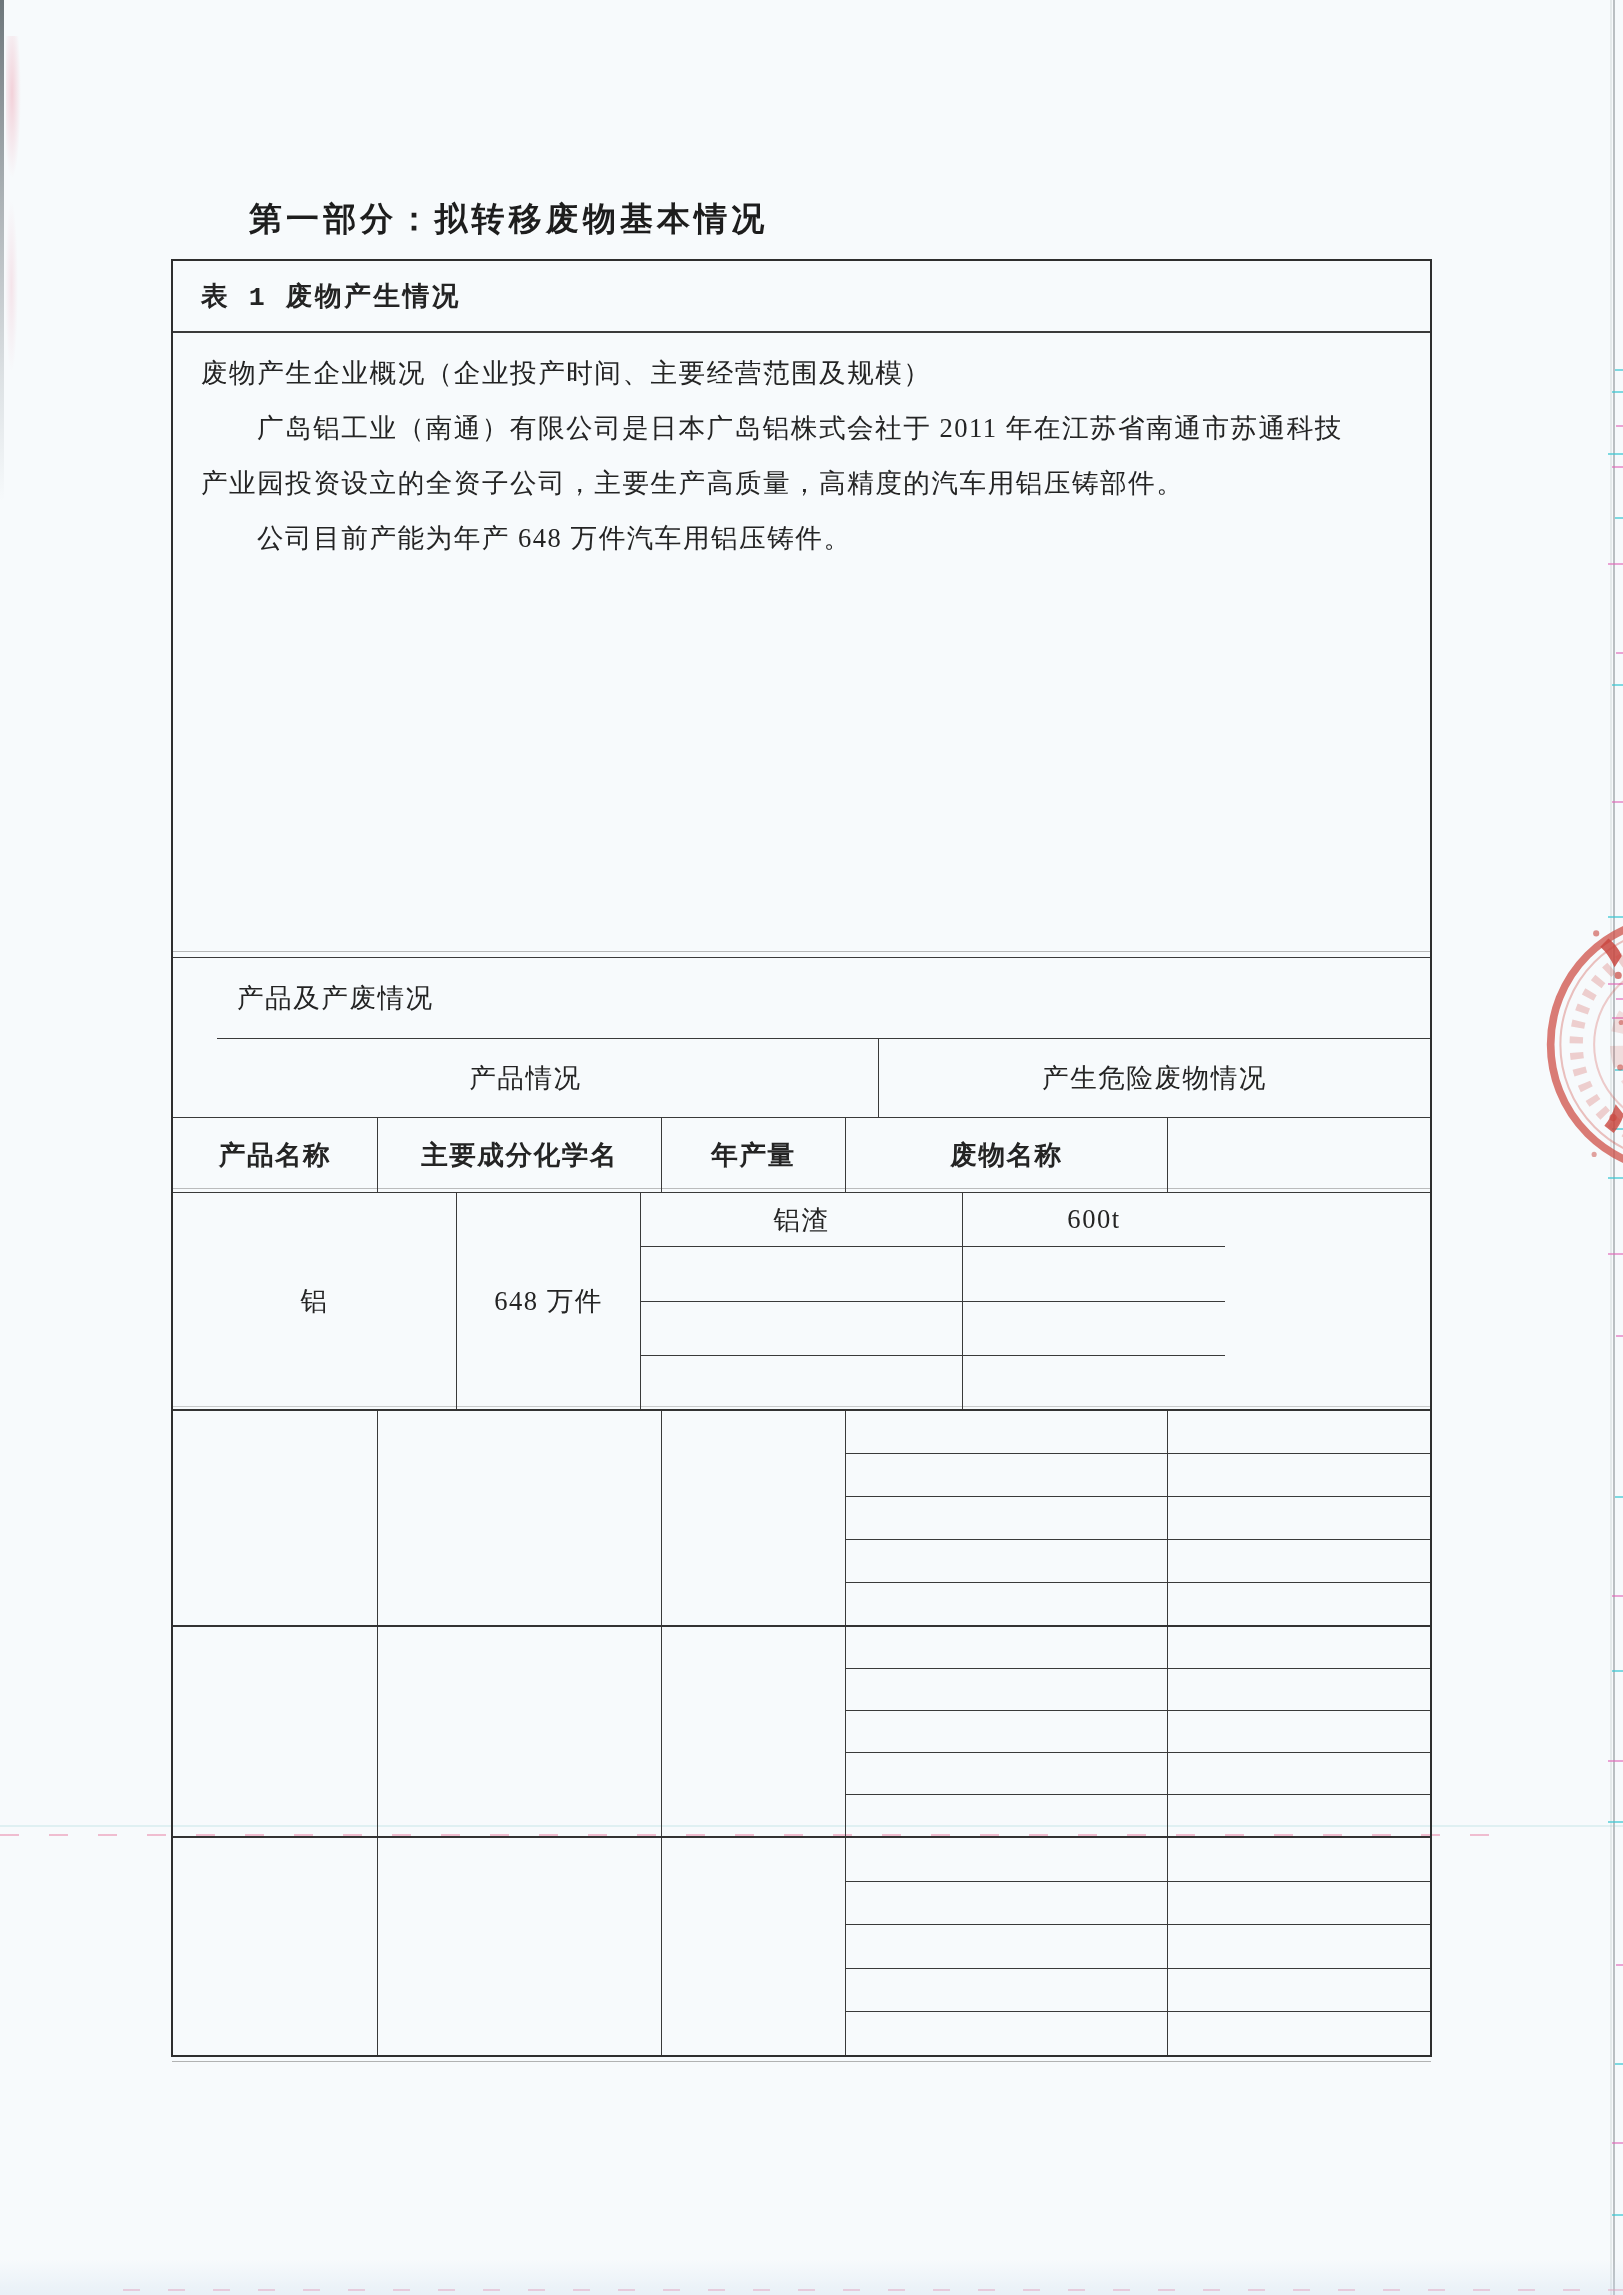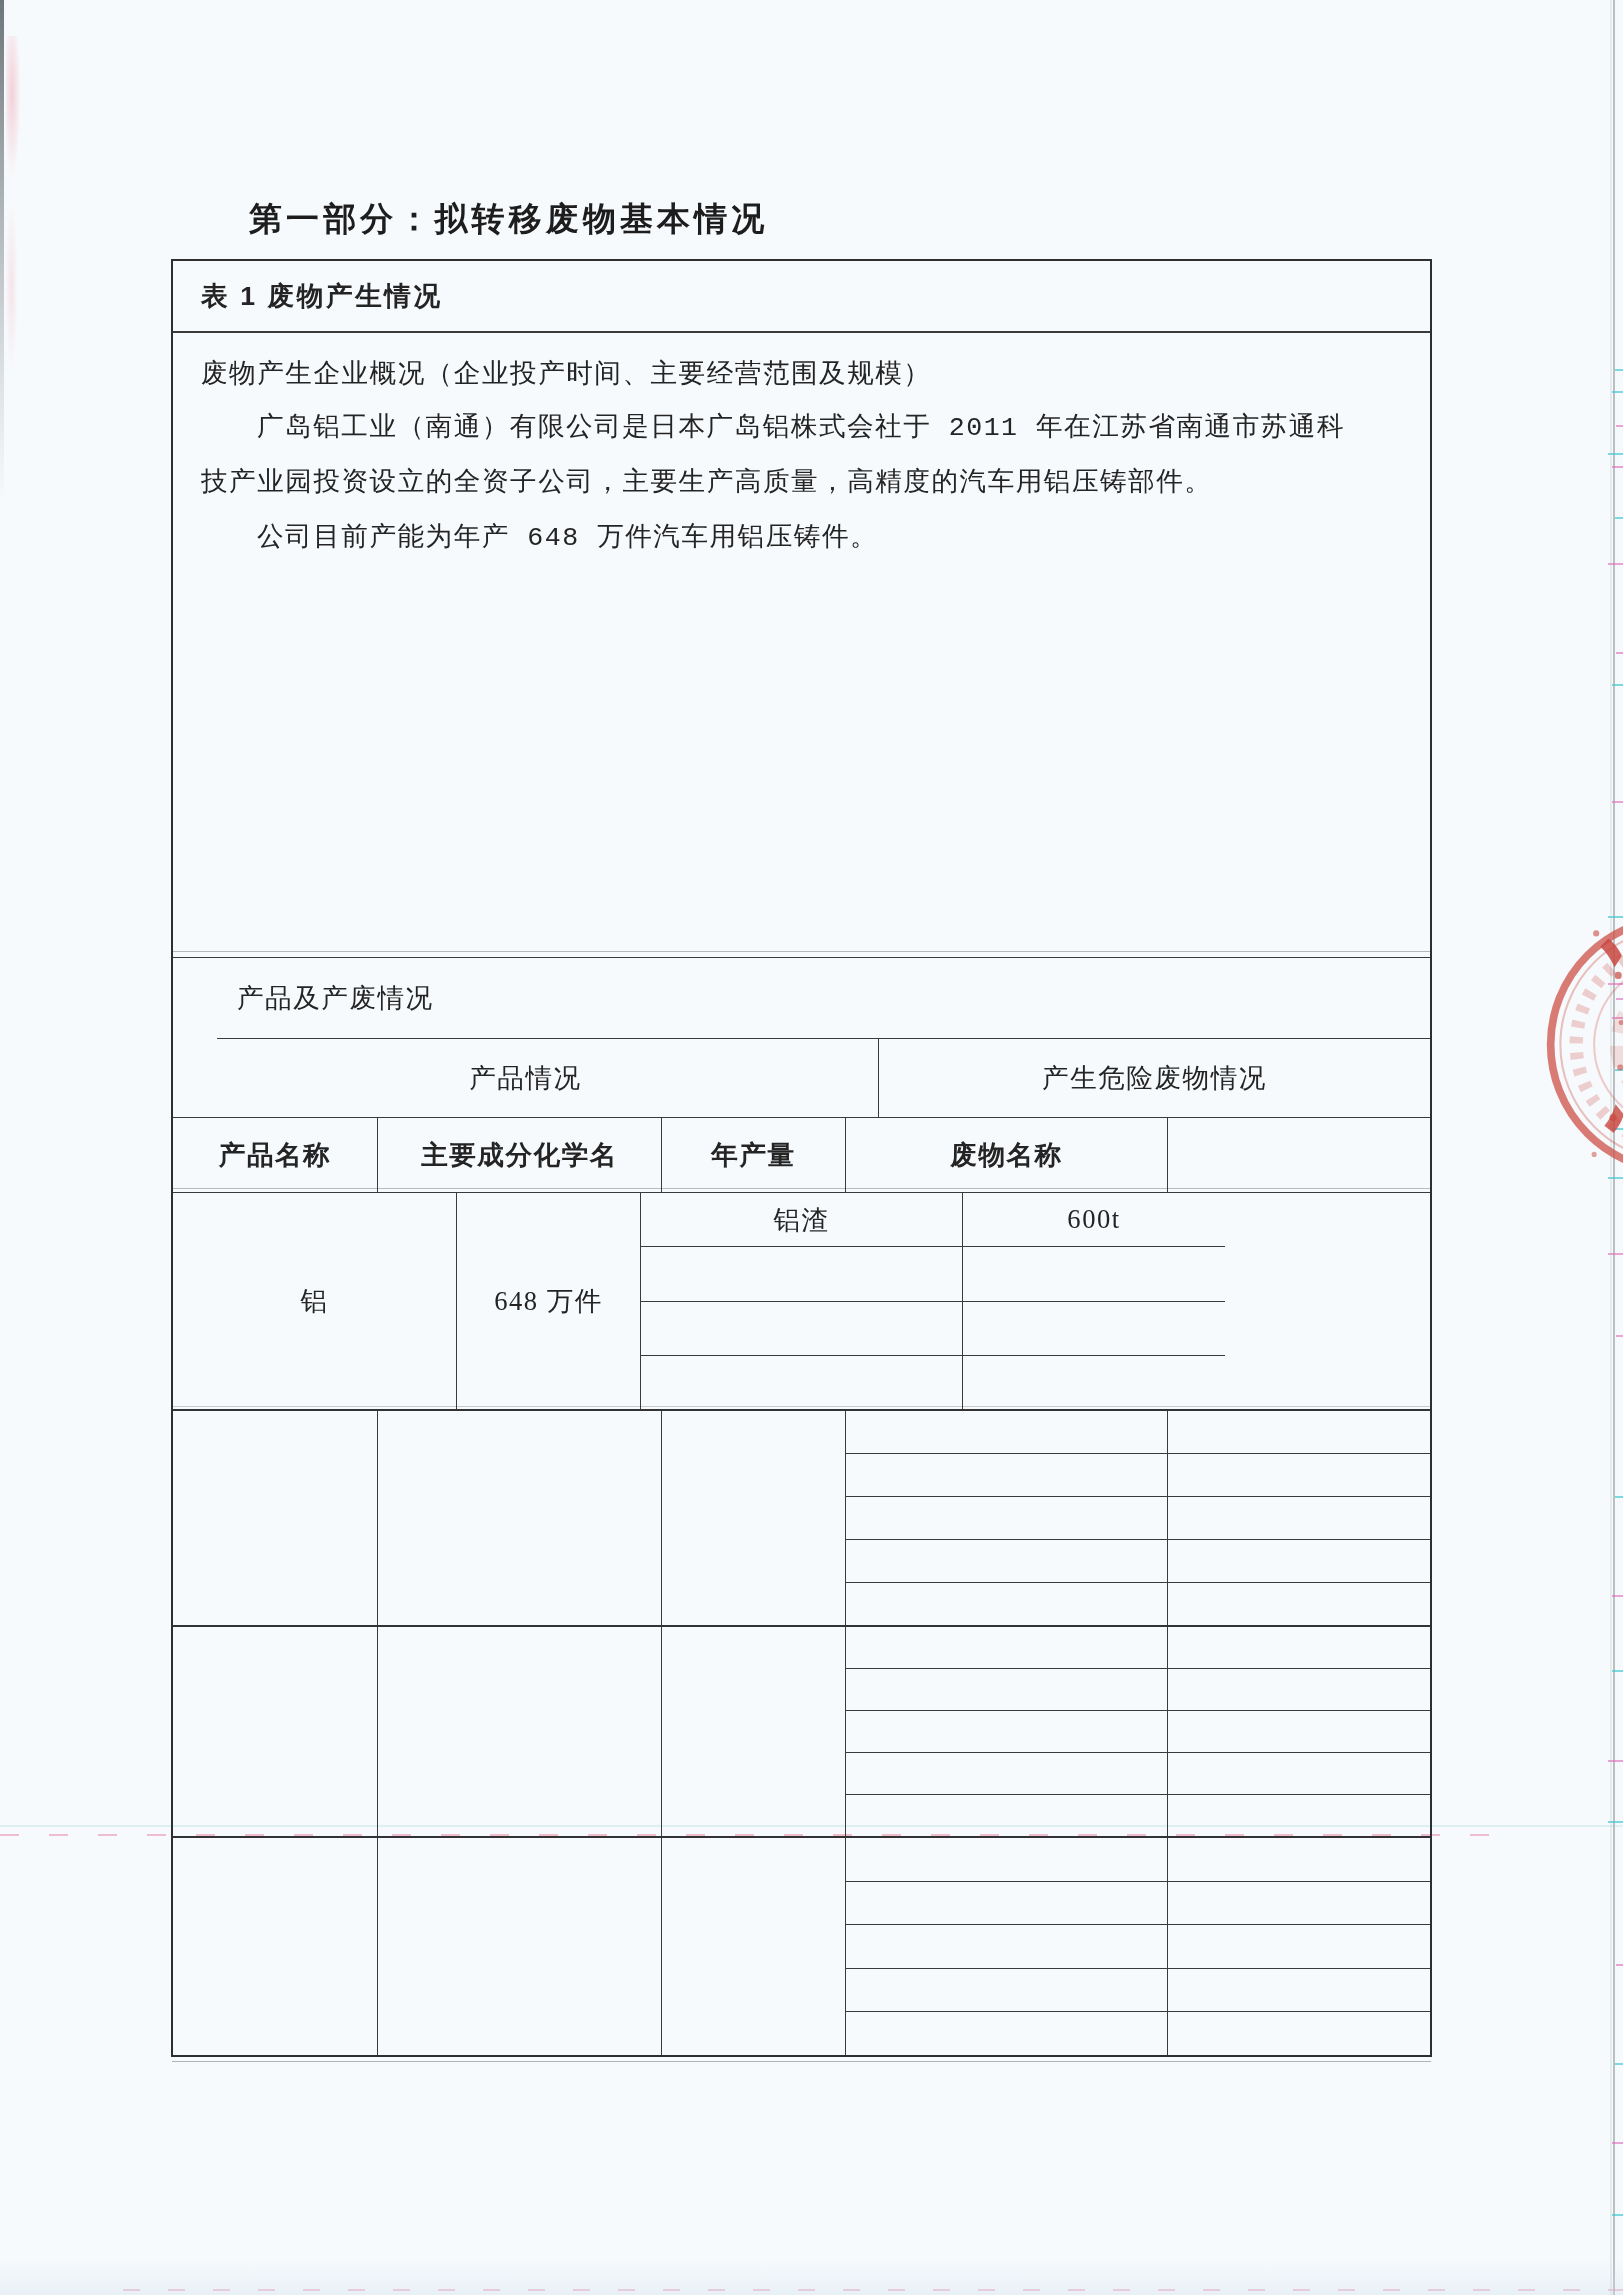--- a/index.html
+++ b/index.html
@@ -64,25 +64,25 @@
   
   .t {
     position: absolute; left: 171px; top: 259px; width: 1261px;
     border: 2px solid #2e2e2e;
     display: flex; flex-direction: column;
     font-size: 26.6px; letter-spacing: 1.5px;
   }
   .row { border-bottom: 1.5px solid #3a3a3a; }
   .r-a {
     height: 72px; display: flex; align-items: center; padding-left: 28px;
-    font-family: Liberation Sans, sans-serif;
+    font-family: Liberation Mono, monospace;
     font-weight: bold; letter-spacing: 2.6px; border-bottom-width: 2px;
   }
   .r-b { height: 625px; line-height: 55px; padding: 13.3px 72px 0 28px; }
-  .r-b .indent { text-indent: 56px; font-family: Liberation Mono, monospace; }
+  .r-b .indent { text-indent: 56px; }
   .r-c { height: 81px; display: flex; align-items: center; padding-left: 20px; margin-left: 44px; }
   .r-d, .r-e { display: flex; }
   .r-d { height: 79px; }
   .r-e { height: 75px; font-weight: bold; }
   .cell { display: flex; align-items: center; justify-content: center; text-align: center; }
   .vline { border-right: 1.5px solid #3a3a3a; }
   .w1 { width: 205px; } .w2 { width: 284px; } .w3 { width: 184px; }
   .w4 { width: 322px; } .w5 { width: 262px; }
   .gh-left { width: 748px; } .gh-right { width: 584px; }
 

